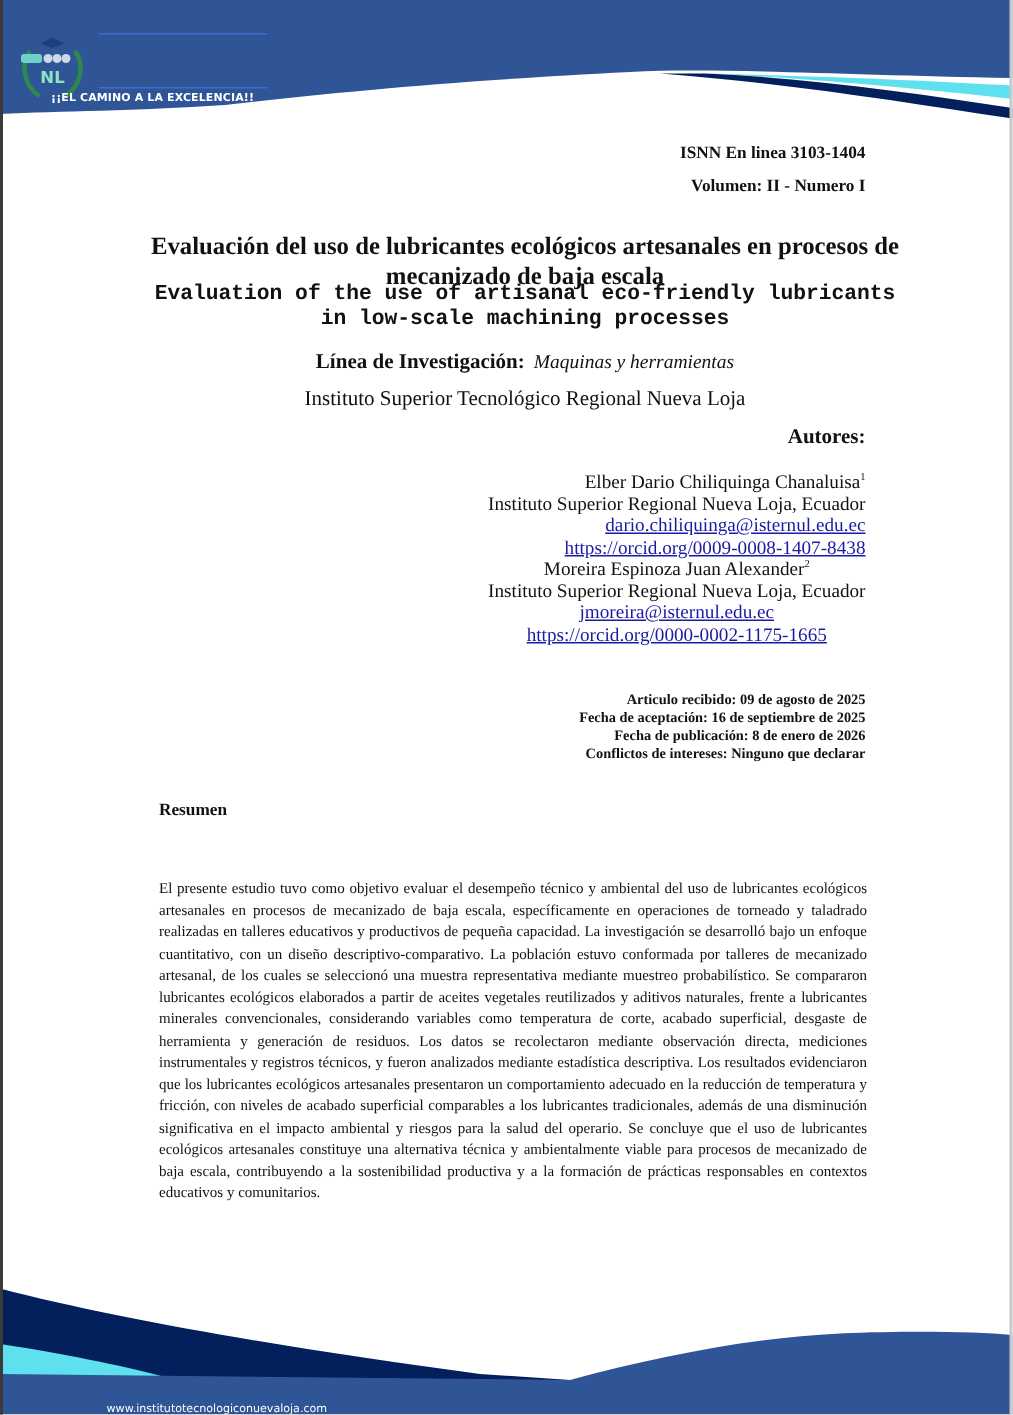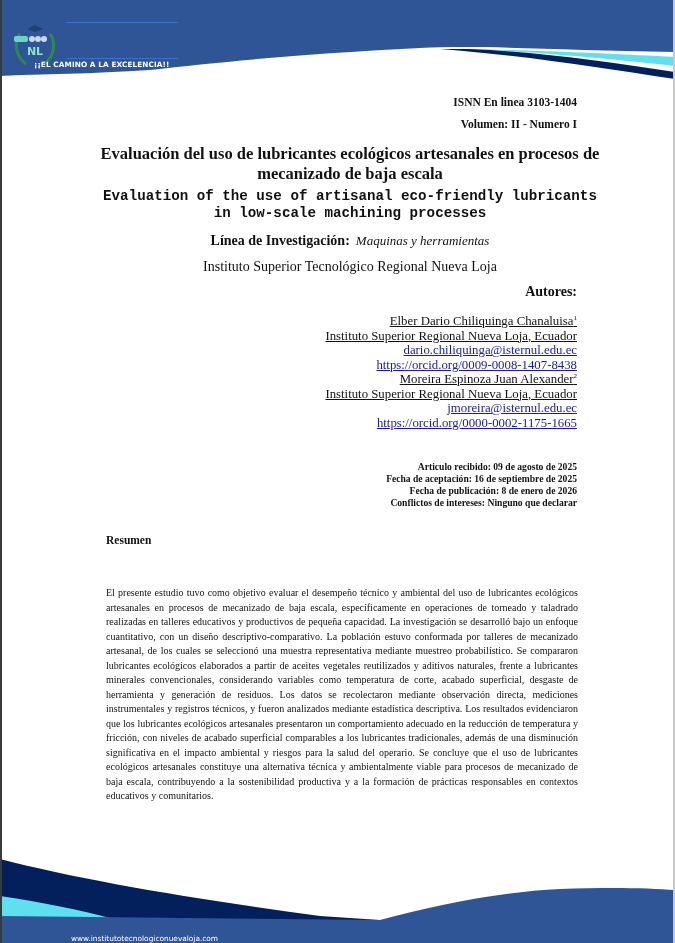--- a/index.html
+++ b/index.html
@@ -15,31 +15,31 @@
   .logo { position: absolute; left: 8px; top: 20px; width: 180px; height: 55px; }
   .logo-emblem { position: absolute; left: 2px; top: 0; width: 50px; height: 50px; }
   .logo-text { position: absolute; left: 58px; top: 4px; font-family: "DejaVu Serif", serif; font-weight: bold; color: #2a55a8; line-height: 1; }
   .logo-line1 { font-size: 7.5px; letter-spacing: 0.6px; display:block; font-variant: small-caps; color:#3461b8; }
   .logo-line2 { font-size: 6.5px; letter-spacing: 0.6px; display:block; margin-top: 1px; font-variant: small-caps; color:#3461b8; }
   .logo-line3 { font-size: 14px; letter-spacing: 1.2px; display:block; margin-top: 1px; font-variant: small-caps; color:#2c5cbd; }
   .logo-rule { position:absolute; left:58px; width:112px; height:1px; background:#3e6ed0; }
   .slogan { position: absolute; left: 34px; top: 60px; font-family: "DejaVu Sans", sans-serif; font-size: 7.3px; color: #ffffff; font-weight: bold; letter-spacing: 0.1px; }
 
   .meta-right { position: absolute; right: 98px; text-align: right; font-weight: bold; font-size: 11.5px; }
-  .title-es { position: absolute; left: 100px; width: 500px; top: 144px; text-align: center; font-weight: bold; font-size: 16.5px; line-height: 20px; }
+  .title-es { position: absolute; left: 100px; width: 500px; top: 154px; text-align: center; font-weight: bold; font-size: 16.5px; line-height: 20px; }
   .title-en { position: absolute; left: 100px; width: 500px; top: 188px; text-align: center; font-weight: bold; font-size: 14.2px; line-height: 17px; font-family: Liberation Mono, monospace; }
   .research-line { position: absolute; left: 100px; width: 500px; top: 233px; text-align: center; font-size: 14px; }
   .research-line .lbl { font-weight: bold; }
   .research-line .val { font-style: italic; font-size: 13px; margin-left: 6px; }
   .institute { position: absolute; left: 100px; width: 500px; top: 259px; text-align: center; font-size: 14px; }
   .autores { position: absolute; right: 98px; top: 284px; font-weight: bold; font-size: 14px; }
 
   .author-block { position: absolute; right: 98px; text-align: right; font-size: 12.8px; line-height: 14.5px; }
   .author-block a { color: #1a1aa6; text-decoration: underline; display:block; }
-  .author-block span.ln { display:block;text-decoration:underline; }
+  .author-block span.ln { display:block; }
   .author-block sup { font-size: 7px; vertical-align: 5px; line-height: 0; }
 
   .dates { position: absolute; right: 98px; top: 461px; text-align: right; font-weight: bold; font-size: 9.6px; line-height: 12px; }
   .dates span { display:block; }
 
   .resumen-h { position: absolute; left: 106px; top: 534px; font-weight: bold; font-size: 11.5px; }
   .abstract { position: absolute; left: 106px; width: 472px; top: 562px; font-size: 10px; line-height: 14.5px; text-align: justify; margin-top: 24px; }
 
   .footer-url { position: absolute; left: 71px; top: 934px; font-family: "DejaVu Sans", sans-serif; font-size: 7.4px; color: #ffffff; }
   .footer-contact { position: absolute; right: 28px; top: 899px; text-align: center; font-family: "DejaVu Sans", sans-serif; font-size: 6.8px; color:#fff; line-height: 10.5px; width: 190px; }
@@ -84,21 +84,21 @@
   <div class="institute">Instituto Superior Tecnológico Regional Nueva Loja</div>
   <div class="autores">Autores:</div>
 
   <div class="author-block" style="top:314px;">
     <span class="ln"><span>Elber Dario Chiliquinga Chanaluisa</span><sup>1</sup></span>
     <span class="ln">Instituto Superior Regional Nueva Loja, Ecuador</span>
     <a>dario.chiliquinga@isternul.edu.ec</a>
     <a>https://orcid.org/0009-0008-1407-8438</a>
   </div>
 
-  <div class="author-block" style="top:372px;">
+  <div class="author-block" style="top:372px;text-align:center;">
     <span class="ln"><span>Moreira Espinoza Juan Alexander</span><sup>2</sup></span>
     <span class="ln">Instituto Superior Regional Nueva Loja, Ecuador</span>
     <a>jmoreira@isternul.edu.ec</a>
     <a>https://orcid.org/0000-0002-1175-1665</a>
   </div>
 
   <div class="dates">
     <span>Articulo recibido: 09 de agosto de 2025</span>
     <span>Fecha de aceptación: 16 de septiembre de 2025</span>
     <span>Fecha de publicación: 8 de enero de 2026</span>

